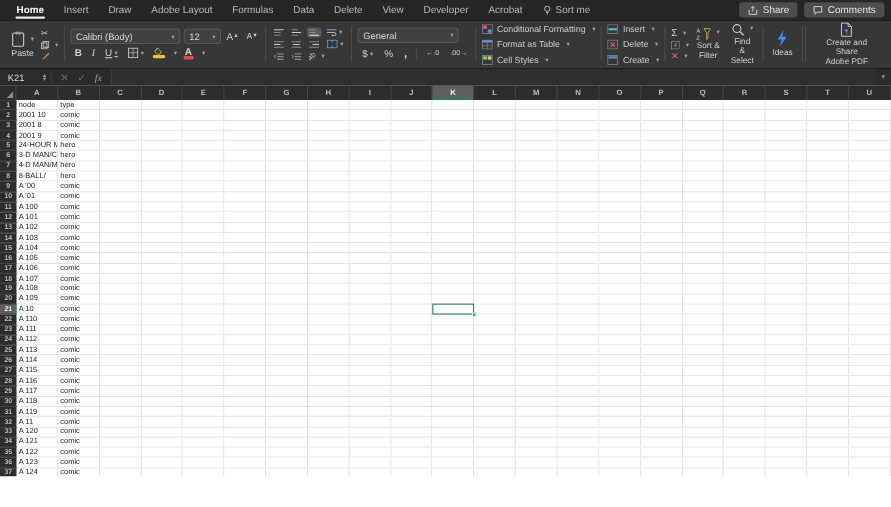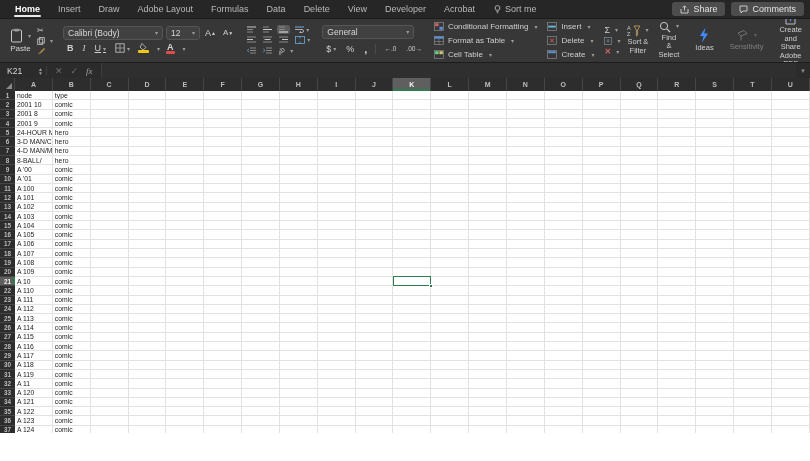--- a/index.html
+++ b/index.html
@@ -359,21 +359,21 @@
             </svg>
           <span>Format as Table</span>
             <span class="car">▾</span>
         </div>
         <div class="stylerow">
           <svg width="10" height="9" viewBox="0 0 10 9">
               <rect x="0.5" y="0.5" width="9" height="8" fill="none" stroke="#8a8a8a" stroke-width="0.7"></rect>
               <rect x="1.2" y="1.2" width="3.4" height="3" fill="#5fd98f"></rect>
               <rect x="5.4" y="1.2" width="3.4" height="3" fill="#d9c85f"></rect>
             </svg>
-          <span>Cell Table</span>
+          <span>Cell Styles</span>
             <span class="car">▾</span>
         </div>
       </div>
     </div>
     <div class="vdiv"></div>
 
     <div class="grp">
       <div class="stack" style="gap:2px">
         <div class="cellrow">
           <svg width="10" height="9" viewBox="0 0 10 9">
@@ -448,32 +448,20 @@
     <div class="grp">
       <div class="bigbtn">
         <svg width="14" height="16" viewBox="0 0 14 16">
           <path d="M8.5 0.5 L3 9 h3.5 L5 15.5 L11 6.5 H7.2 Z" fill="#3f8cff"></path>
         </svg>
         <span>Ideas</span>
       </div>
     </div>
     <div class="vdiv"></div>
 
-    <div class="grp">
-      <div class="bigbtn dim">
-        <span class="hrow">
-          <svg width="13" height="13" viewBox="0 0 13 13">
-            <path d="M2 4 L8 1.5 L11 4.5 L5 7 Z" fill="none" stroke="#c9c9c9" stroke-width="0.9"></path>
-            <line x1="5" y1="7" x2="5" y2="11.5" stroke="#c9c9c9" stroke-width="0.9"></line>
-          </svg>
-            <span class="car">▾</span>
-        </span>
-        <span>Sensitivity</span>
-      </div>
-    </div>
     <div class="vdiv"></div>
 
     <div class="grp">
       <div class="bigbtn">
         <svg width="13" height="14" viewBox="0 0 13 14">
           <path d="M2 1 h6 l3 3 v9 H2 Z" fill="none" stroke="#c9c9c9" stroke-width="0.9"></path>
           <path d="M8 1 v3 h3" fill="none" stroke="#c9c9c9" stroke-width="0.9"></path>
           <path d="M6.5 10.5 v-3.5 M5 8.3 L6.5 6.8 L8 8.3" fill="none" stroke="#3f8cff" stroke-width="1"></path>
         </svg>
         <span><span>Create and Share</span><br><span>Adobe PDF</span></span>

